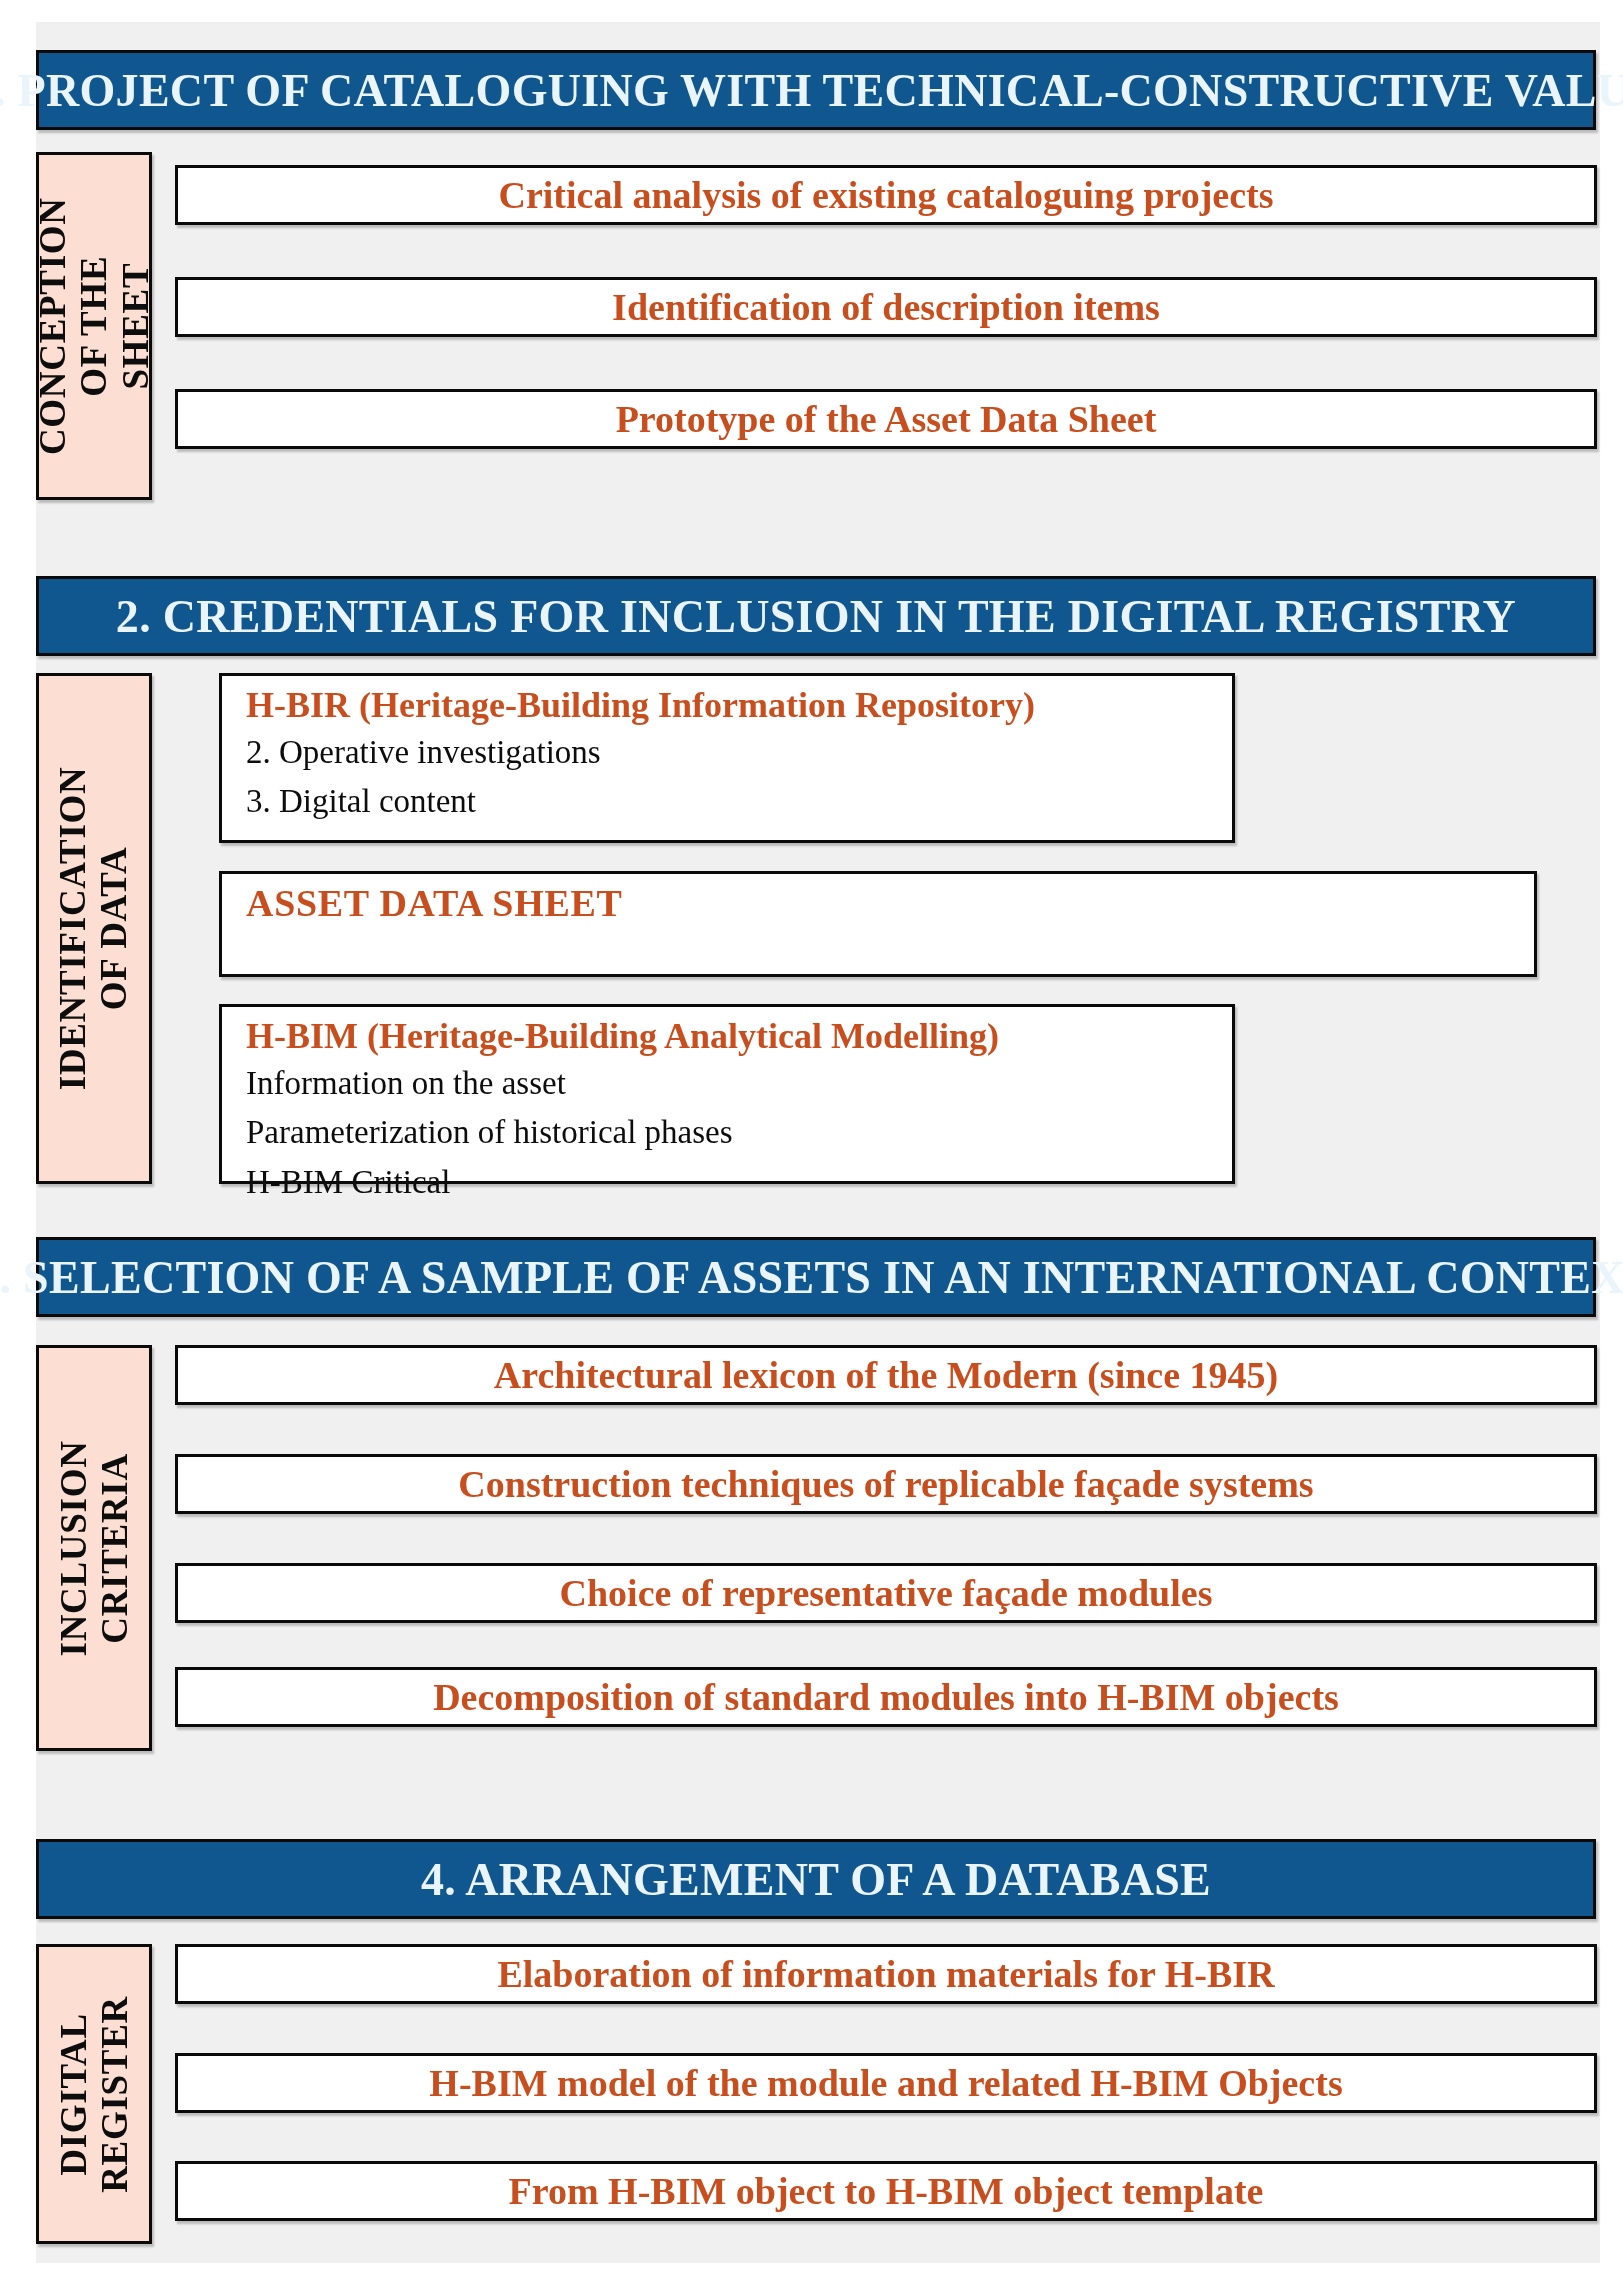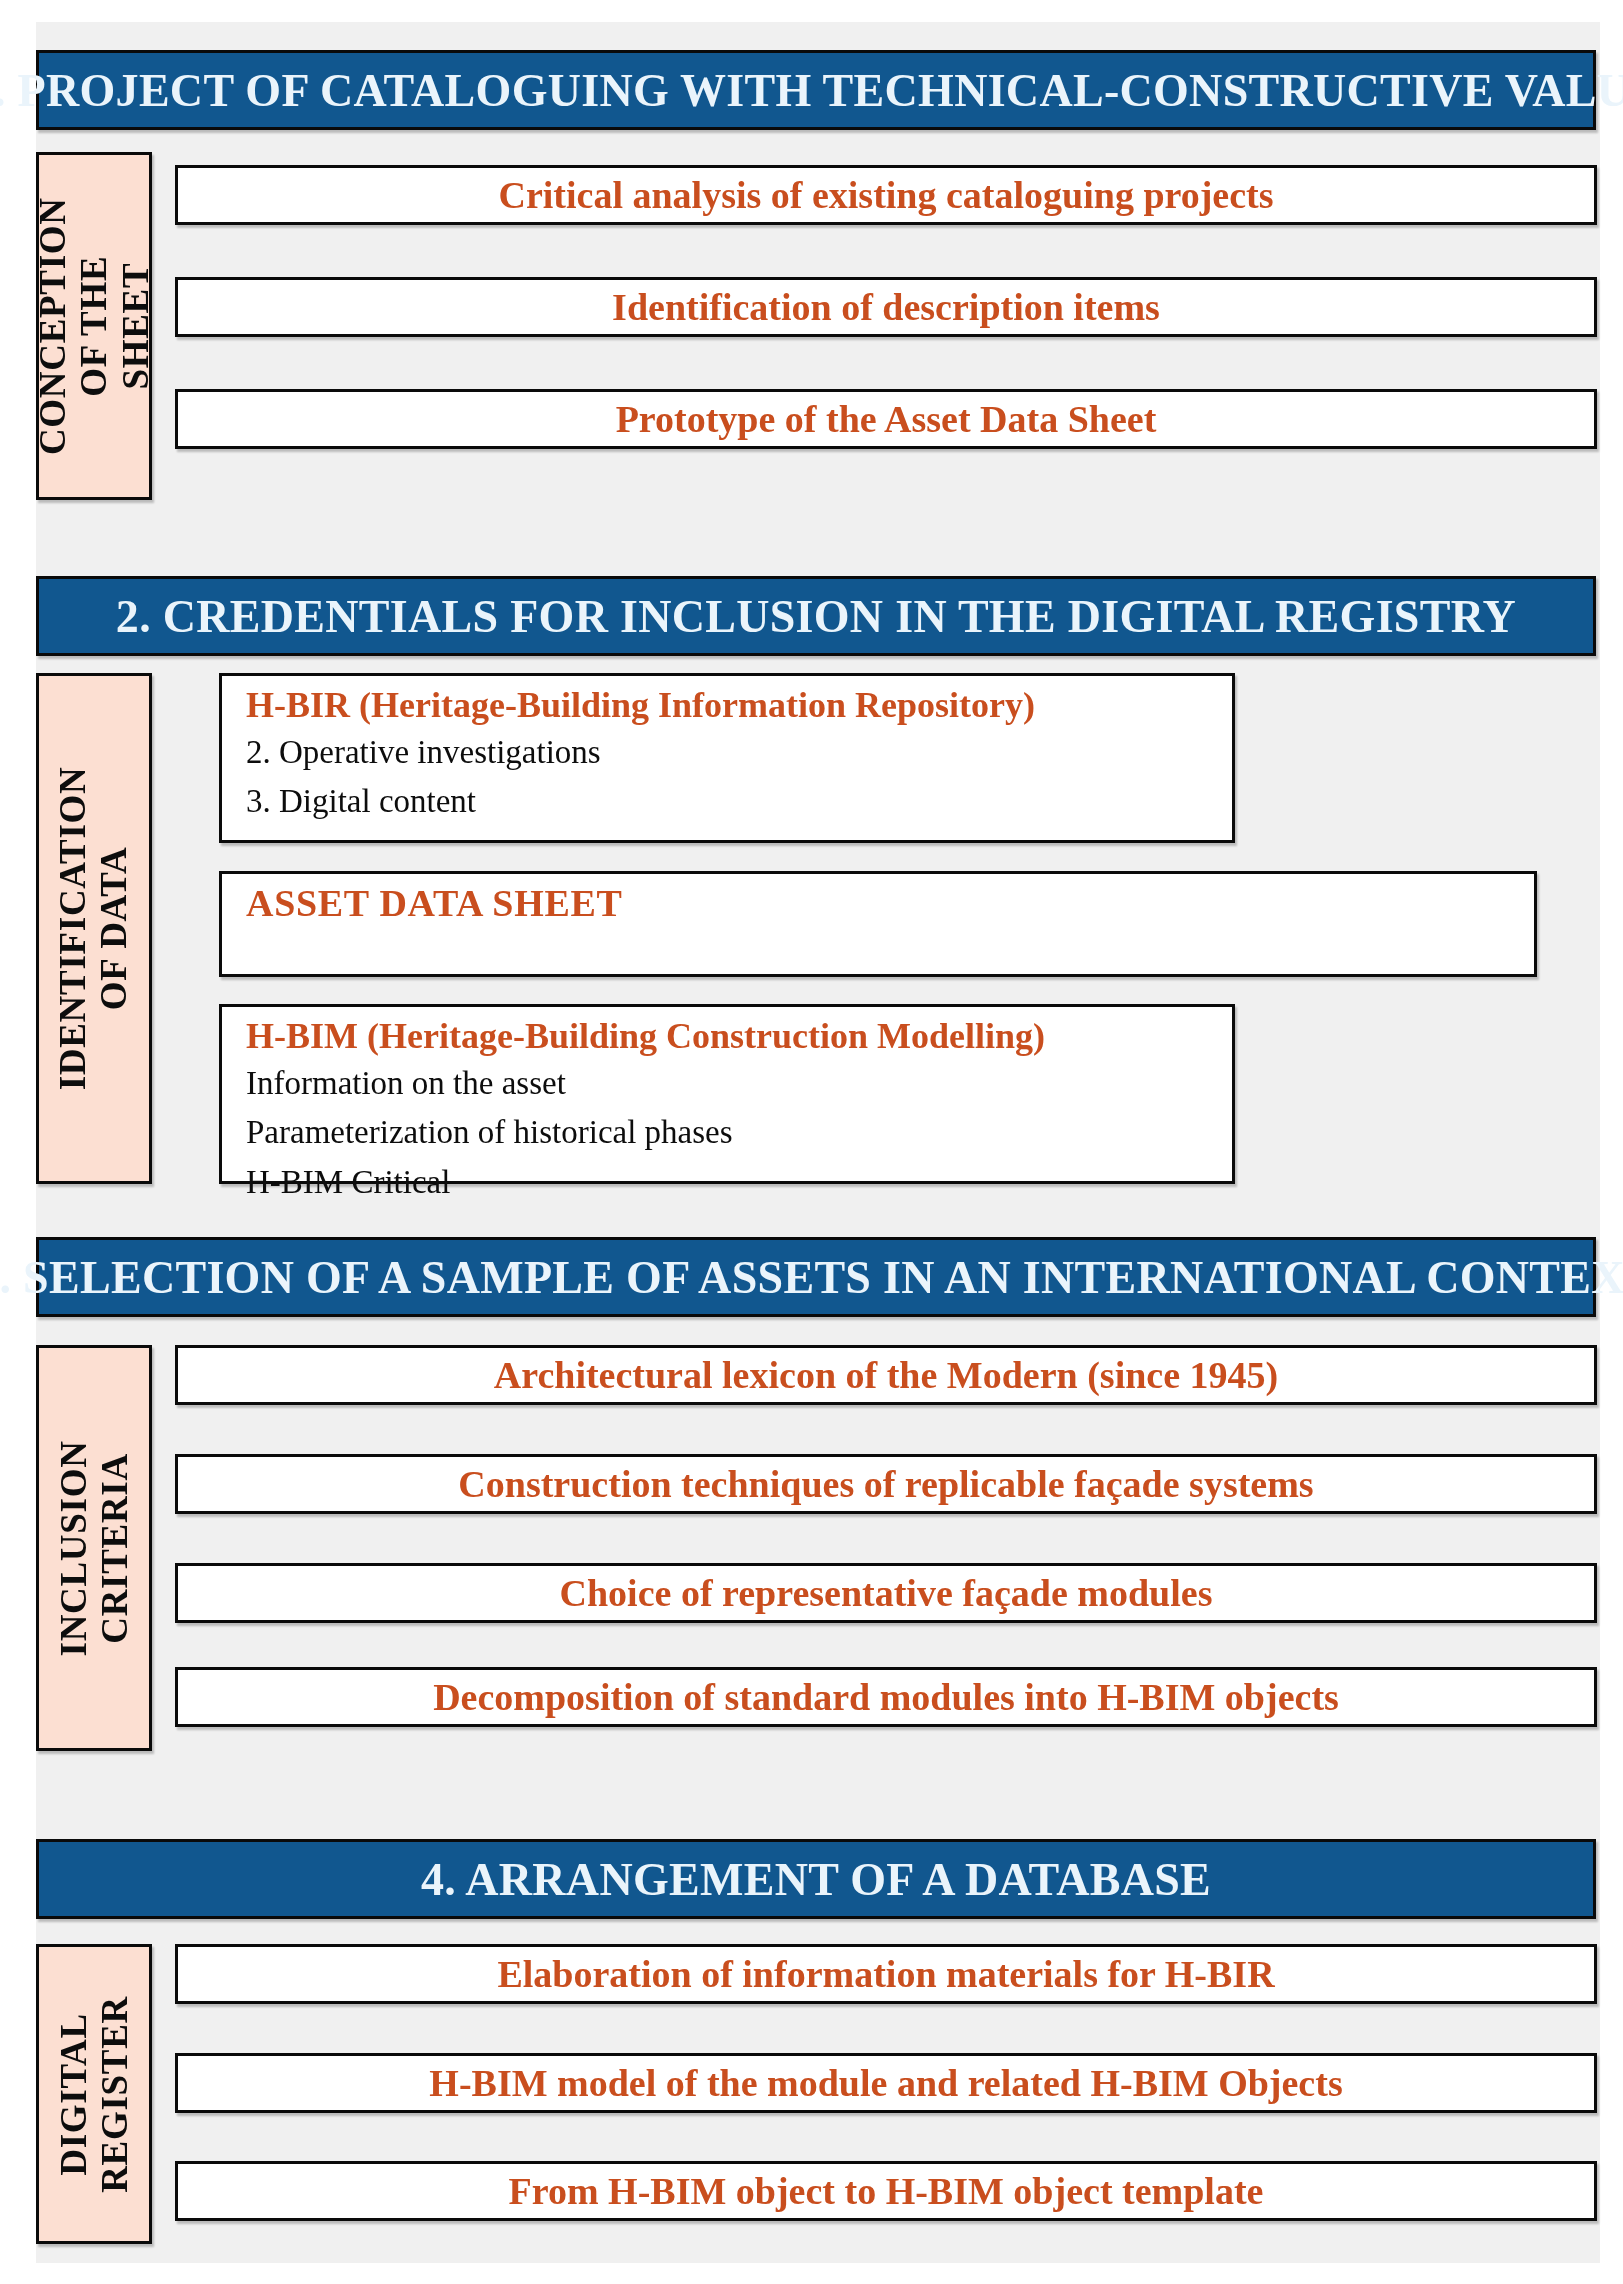--- a/index.html
+++ b/index.html
@@ -112,21 +112,21 @@
 </div>
 <div class="infobox hbir">
   <span class="hb-title">H-BIR (Heritage-Building Information Repository)</span>
   <span class="hb-line">2. Operative investigations</span>
   <span class="hb-line">3. Digital content</span>
 </div>
 <div class="infobox asset">
   <span class="asset-title">ASSET DATA SHEET</span>
 </div>
 <div class="infobox hbim">
-  <span class="hb-title">H-BIM (Heritage-Building Construction Modelling)</span>
+  <span class="hb-title">H-BIM (Heritage-Building Analytical Modelling)</span>
   <span class="hb-line">Information on the asset</span>
   <span class="hb-line">Parameterization of historical phases</span>
   <span class="hb-line">H-BIM Critical</span>
 </div>
 
 <div class="hdr s3h">
   <span class="hdr-text">3. SELECTION OF A SAMPLE OF ASSETS IN AN INTERNATIONAL CONTEXT</span>
 </div>
 <div class="side s3l">
   <span class="side-text">INCLUSION

